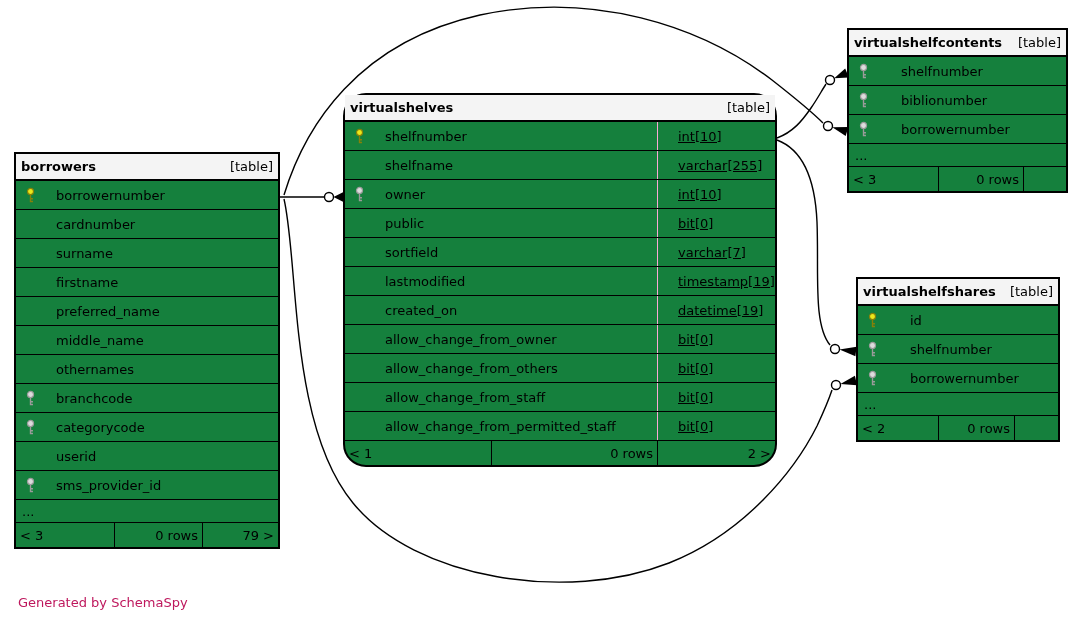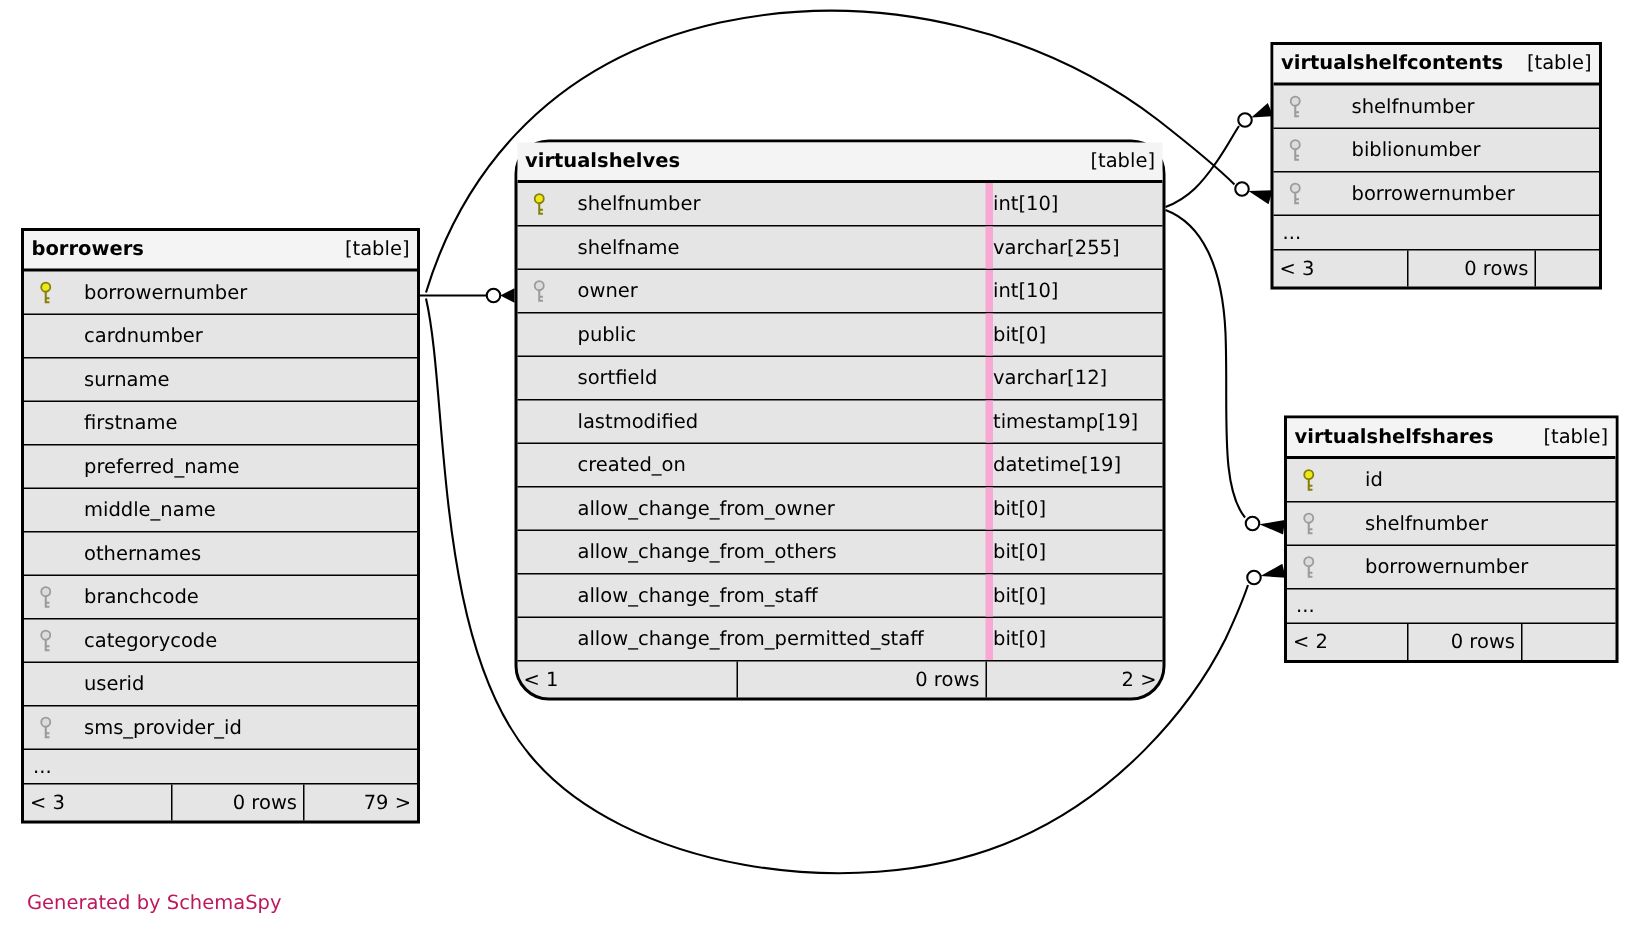--- a/index.html
+++ b/index.html
@@ -1,31 +1,31 @@
 <!DOCTYPE html>
 <html><head>
 <meta charset="utf-8">
 <style>
   html,body{margin:0;padding:0;}
   body{
     width:1085px;height:624px;position:relative;background:#ffffff;
     font-family:"DejaVu Sans","Liberation Sans",sans-serif;
     font-size:13px;color:#000;overflow:hidden;
   }
-  .tbl{position:absolute;border:2px solid #000;background:#e5e5e5;box-sizing:border-box;z-index:1;}
+  .tbl{position:absolute;border:2px solid #000;background:#15803d;box-sizing:border-box;z-index:1;}
   .thead{height:27px;border-bottom:2px solid #000;background:#f4f4f4;
     display:flex;align-items:center;justify-content:space-between;padding:0 5px;box-sizing:border-box;}
   .ttitle{font-weight:bold;white-space:nowrap;}
   .ttag{white-space:nowrap;}
   .row{height:29px;border-bottom:1px solid #000;display:flex;align-items:stretch;box-sizing:border-box;}
   .namecell{flex:1;display:flex;align-items:center;min-width:0;gap:12px;}
   .keycell{flex:0 0 28px;display:flex;align-items:center;justify-content:center;}
   .colname{white-space:nowrap;}
-  .typecell{flex:0 0 118px;border-left:5px solid #f9a8d4;display:flex;align-items:center;
-    padding-left:0;box-sizing:border-box;white-space:nowrap;}
+  .typecell{flex:0 0 118px;border-left:1px solid #f9a8d4;display:flex;align-items:center;
+    padding-left:20px;box-sizing:border-box;white-space:nowrap;text-decoration:underline;}
   .ellipsis-row{height:23px;border-bottom:1px solid #000;display:flex;align-items:center;
     padding-left:6px;box-sizing:border-box;}
   .tfoot{height:24px;display:flex;align-items:stretch;}
   .fcell{display:flex;align-items:center;box-sizing:border-box;padding:0 4px;white-space:nowrap;}
   .fcell.fleft{justify-content:flex-start;border-right:1px solid #000;}
   .fcell.fmid{justify-content:flex-end;border-right:1px solid #000;}
   .fcell.fright{justify-content:flex-end;flex:1;}
   .key{display:block;}
   .key circle{stroke-width:1.3;}
   .key .stem{fill:none;stroke-width:1.5;}
@@ -35,21 +35,21 @@
   .key-foreign .stem{stroke:#9b9b9b;}
   .wires{position:absolute;left:0;top:0;z-index:5;pointer-events:none;}
   .wires path{fill:none;stroke:#000;stroke-width:1.4;}
   .wires circle{fill:#fff;stroke:#000;stroke-width:1.4;}
   .wires polygon{fill:#000;stroke:none;}
   .note{position:absolute;left:18px;top:595px;color:#be185d;}
   
   #t-borrowers{left:14px;top:152px;width:266px;}
   #t-virtualshelves{left:343px;top:93px;width:434px;border-radius:23px;}
   #t-virtualshelfcontents{left:847px;top:28px;width:221px;}
-  #t-virtualshelfshares{left:856px;top:277px;width:223px;}
+  #t-virtualshelfshares{left:856px;top:277px;width:204px;}
 </style>
 </head>
 <body>
 
 <svg class="wires" width="1085" height="624" viewBox="0 0 1085 624">
 
   <path d="M280,197 L324,197"></path>
   <circle cx="329" cy="197" r="4.5"></circle>
   <polygon points="333.5,197 343,192.2 343,201.8"></polygon>
 
@@ -210,21 +210,21 @@
         <span class="keycell"></span>
         <span class="colname">public</span>
       </div>
     <div class="typecell">bit[0]</div>
   </div>
   <div class="row">
     <div class="namecell">
         <span class="keycell"></span>
         <span class="colname">sortfield</span>
       </div>
-    <div class="typecell">varchar[12]</div>
+    <div class="typecell">varchar[7]</div>
   </div>
   <div class="row">
     <div class="namecell">
         <span class="keycell"></span>
         <span class="colname">lastmodified</span>
       </div>
     <div class="typecell">timestamp[19]</div>
   </div>
   <div class="row">
     <div class="namecell">

